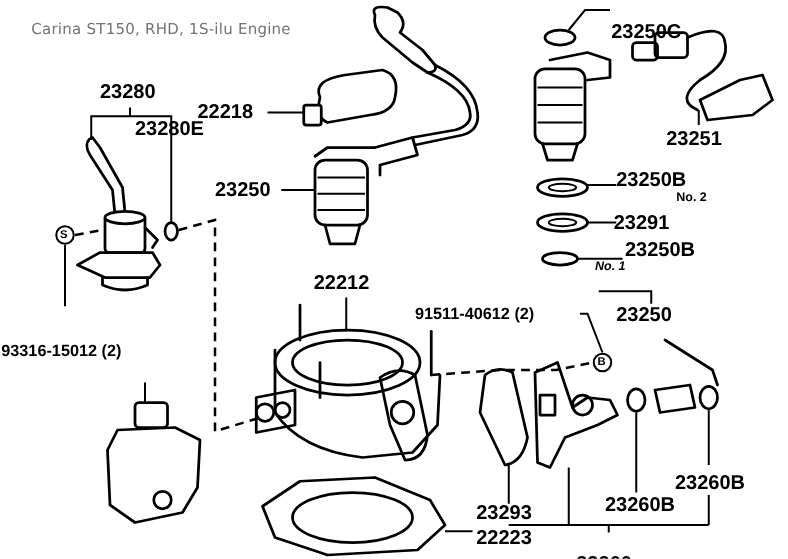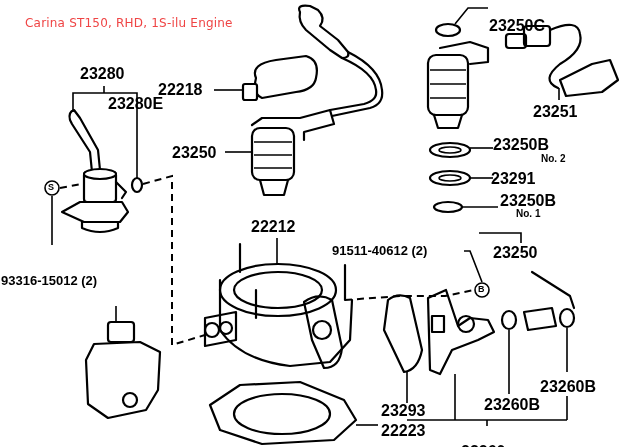--- a/index.html
+++ b/index.html
@@ -1,18 +1,18 @@
 <!DOCTYPE html>
 <html><head>
 <meta charset="utf-8">
 <style>
   html,body{margin:0;padding:0;background:#fff;}
   body{width:630px;height:447px;position:relative;overflow:hidden;font-family:"DejaVu Sans",sans-serif;}
   #diagram{position:absolute;left:0;top:0;}
-  .title{position:absolute;left:25px;top:16px;font-size:12px;color:#ef4444;letter-spacing:0.2px;font-family:"DejaVu Sans",sans-serif;}
+  .title{position:absolute;left:25px;top:16px;font-size:12px;color:#737373;letter-spacing:0.2px;font-family:"DejaVu Sans",sans-serif;}
   .lbl{position:absolute;font-family:"Liberation Sans",sans-serif;font-weight:bold;font-size:16px;color:#000;line-height:1;white-space:nowrap;}
   .sub{position:absolute;font-family:"Liberation Sans",sans-serif;font-weight:bold;font-size:10px;color:#000;line-height:1;white-space:nowrap;}
   .pn{position:absolute;font-family:"Liberation Sans",sans-serif;font-weight:bold;font-size:13px;color:#000;line-height:1;white-space:nowrap;}
   .ref{position:absolute;font-family:"Liberation Sans",sans-serif;font-weight:bold;font-size:16px;color:#000;line-height:1.05;white-space:nowrap;}
   svg .s{fill:none;stroke:#000;stroke-width:2.2;stroke-linejoin:round;stroke-linecap:round;}
   svg .t{fill:none;stroke:#000;stroke-width:1.6;}
   svg .d{fill:none;stroke:#000;stroke-width:2;stroke-dasharray:7 5;}
   svg .w{fill:#fff;stroke:#000;stroke-width:2.2;}
 </style>
 </head>
@@ -149,21 +149,21 @@
 <div class="lbl" style="left:80px;top:66px;">23280</div>
 <div class="lbl" style="left:108px;top:96px;">23280E</div>
 <div class="lbl" style="left:158px;top:82px;">22218</div>
 <div class="lbl" style="left:172px;top:145px;">23250</div>
 <div class="lbl" style="left:489px;top:18px;">23250C</div>
 <div class="lbl" style="left:533px;top:104px;">23251</div>
 <div class="lbl" style="left:493px;top:137px;">23250B</div>
 <div class="sub" style="left:493px;top:154px;padding-left:48px;">No. 2</div>
 <div class="lbl" style="left:491px;top:171px;">23291</div>
 <div class="lbl" style="left:500px;top:193px;">23250B</div>
-<div class="sub" style="left:516px;top:209px;">No. 1</div>
+<div class="sub" style="left:476px;top:209px;font-style:italic;">No. 1</div>
 <div class="lbl" style="left:493px;top:245px;">23250</div>
 <div class="lbl" style="left:251px;top:219px;">22212</div>
 <div class="pn" style="left:1px;top:247px;margin-top:27px;">93316-15012 (2)</div>
 <div class="pn" style="left:332px;top:244px;">91511-40612 (2)</div>
 <div class="lbl" style="left:381px;top:403px;">23293</div>
 <div class="lbl" style="left:484px;top:397px;">23260B</div>
 <div class="lbl" style="left:540px;top:379px;">23260B</div>
 <div class="lbl" style="left:381px;top:423px;">22223</div>
 <div class="lbl" style="left:461px;top:444px;">23260</div>
 

